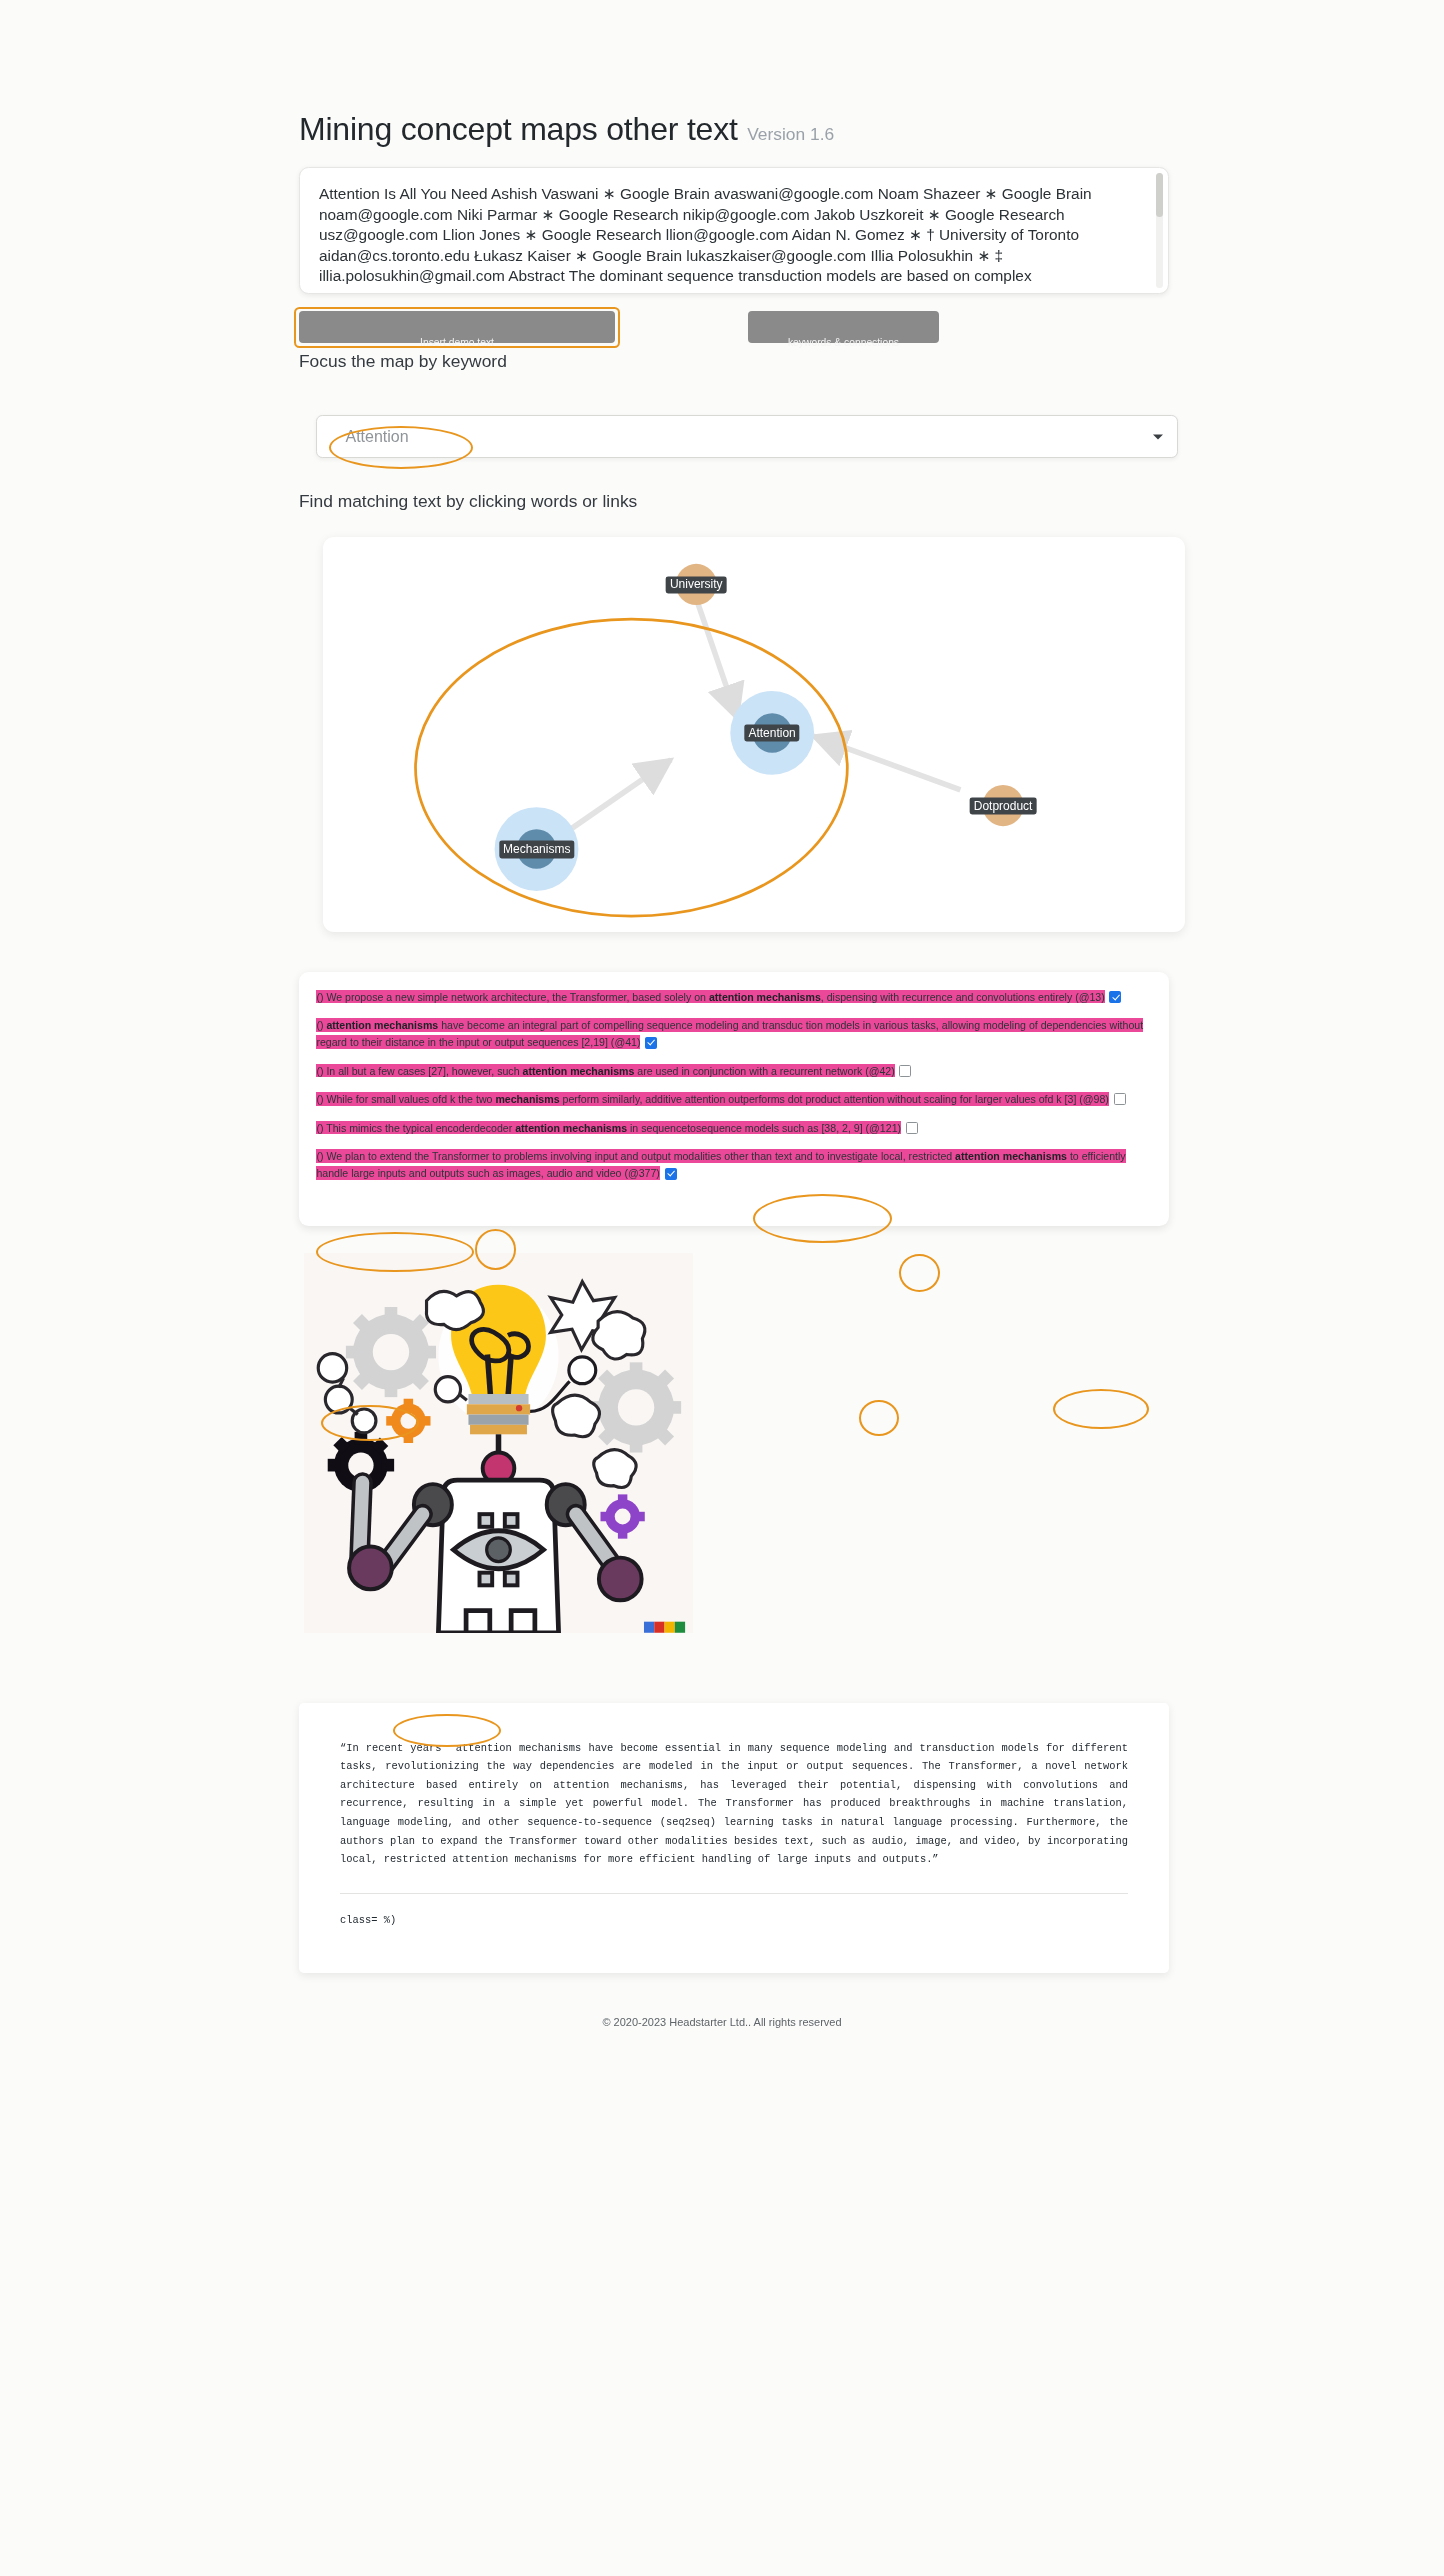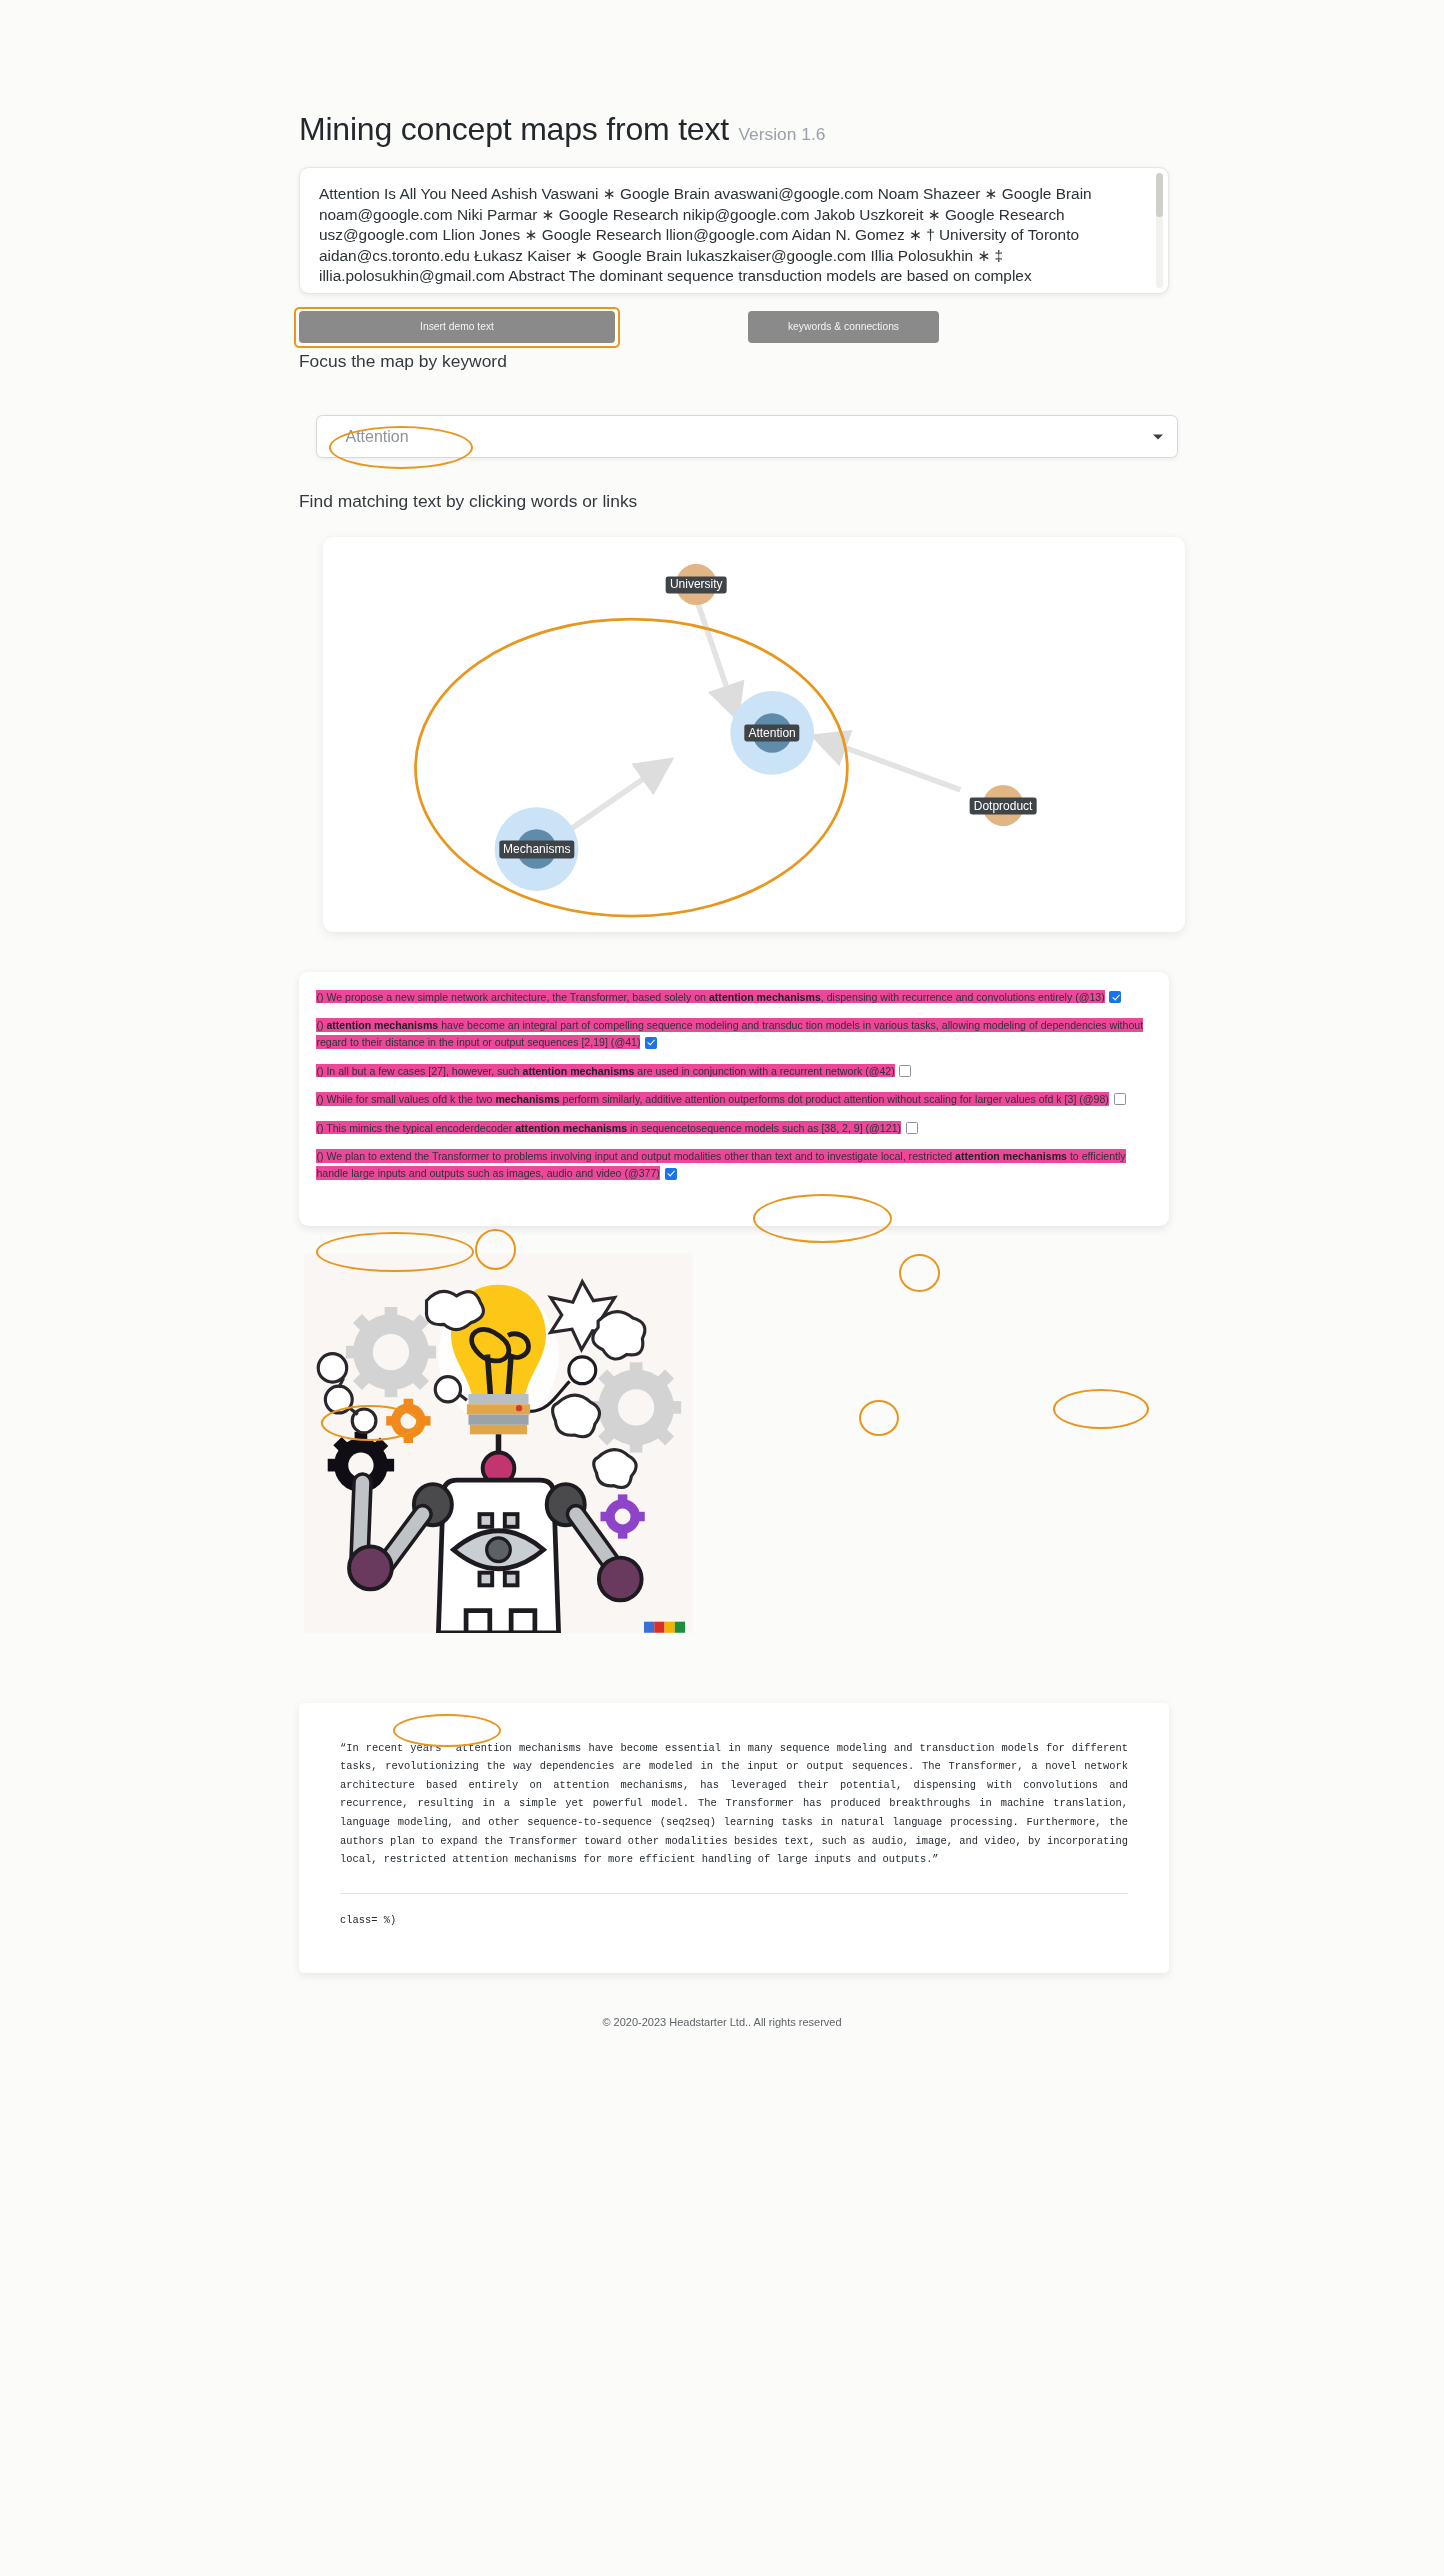--- a/index.html
+++ b/index.html
@@ -52,21 +52,21 @@
 
   
   .btn-row { margin: 17.4px 0 0 299px; width: 870px; position: relative; height: 40px; }
   .btn {
     position: absolute; top: 0;
     background: #8a8a8a;
     color: #f4f4f4;
     border: none; border-radius: 4px;
     font-size: 10.3px; font-family: "Liberation Sans", sans-serif;
     height: 32px; line-height: 32px;
-    text-align: center; cursor: pointer; padding: 0;
+    text-align: center; cursor: pointer; padding: 16px;
   }
   .btn-demo { left: 0; width: 316px; }
   .btn-demo-ring {
     position: absolute; left: -4.7px; top: -4.7px;
     width: 326px; height: 41px;
     border: 2.4px solid #e8961e; border-radius: 5.5px;
     pointer-events: none;
   }
   .btn-keywords { left: 449px; width: 191px; }
 
@@ -213,21 +213,21 @@
     z-index: 40;
   }
   #annotations { position: absolute; inset: 0; pointer-events: none; z-index: 50; }
 </style>
 </head>
 <body>
 
 <div class="page">
 
   <div class="header">
-    <span class="app-title">Mining concept maps from text</span><span class="app-version">Version 1.6</span>
+    <span class="app-title">Mining concept maps other text</span><span class="app-version">Version 1.6</span>
   </div>
 
   <div class="source-wrap">
     <div class="source-box">
       <div class="source-text">Attention Is All You Need Ashish Vaswani ∗ Google Brain avaswani@google.com Noam Shazeer ∗ Google Brain noam@google.com Niki Parmar ∗ Google Research nikip@google.com Jakob Uszkoreit ∗ Google Research usz@google.com Llion Jones ∗ Google Research llion@google.com Aidan N. Gomez ∗ † University of Toronto aidan@cs.toronto.edu Łukasz Kaiser ∗ Google Brain lukaszkaiser@google.com Illia Polosukhin ∗ ‡ illia.polosukhin@gmail.com Abstract The dominant sequence transduction models are based on complex</div>
       <div class="source-scroll">
         <div class="thumb"></div>
       </div>
     </div>
   </div>

